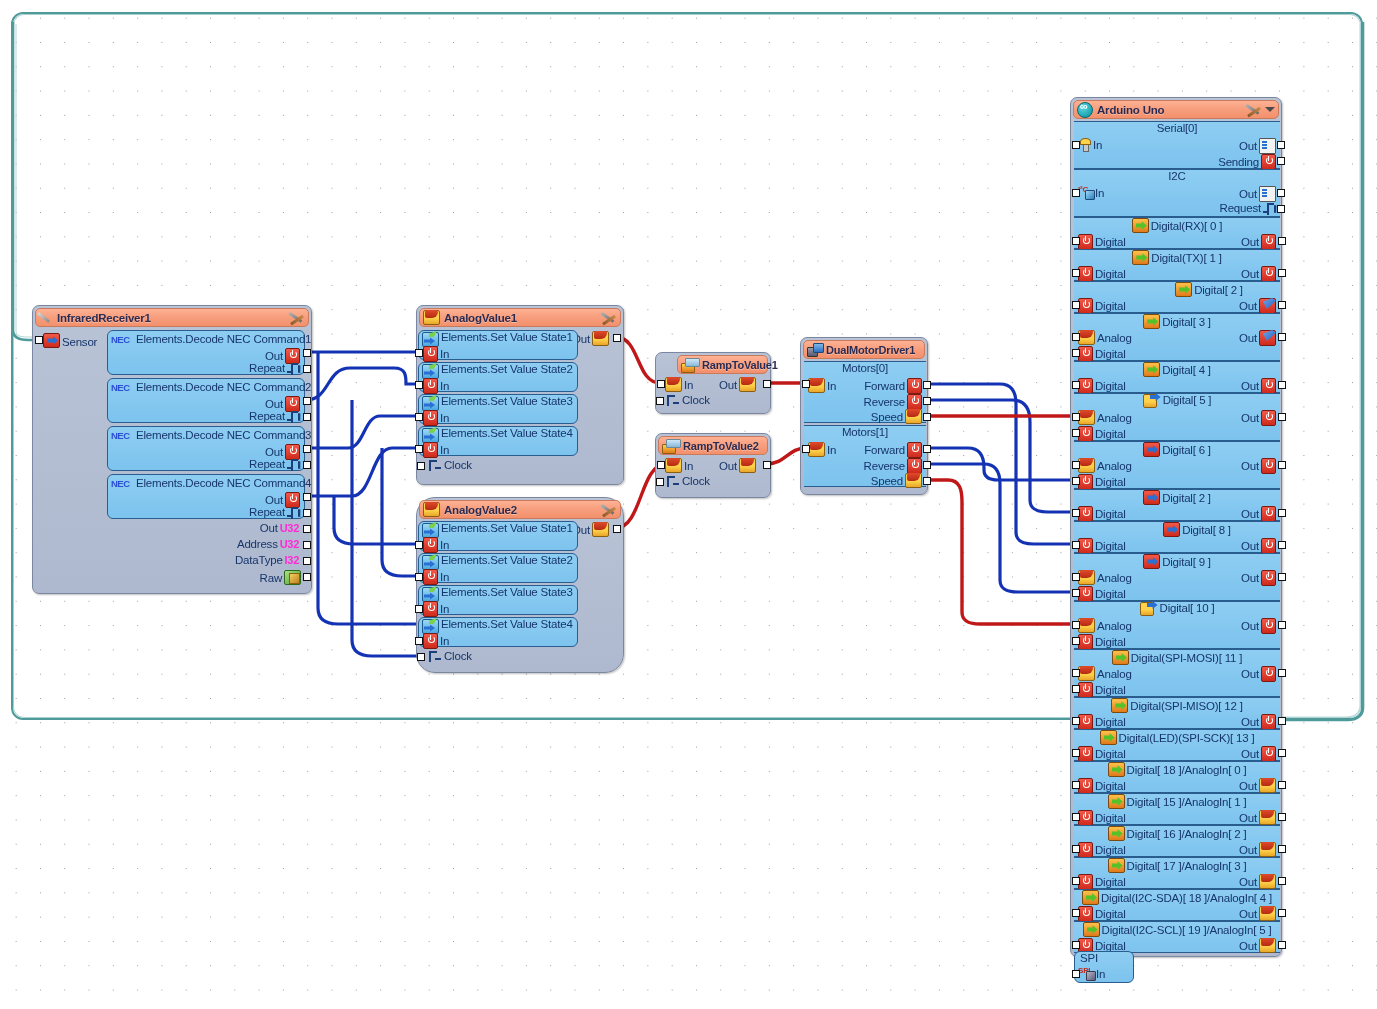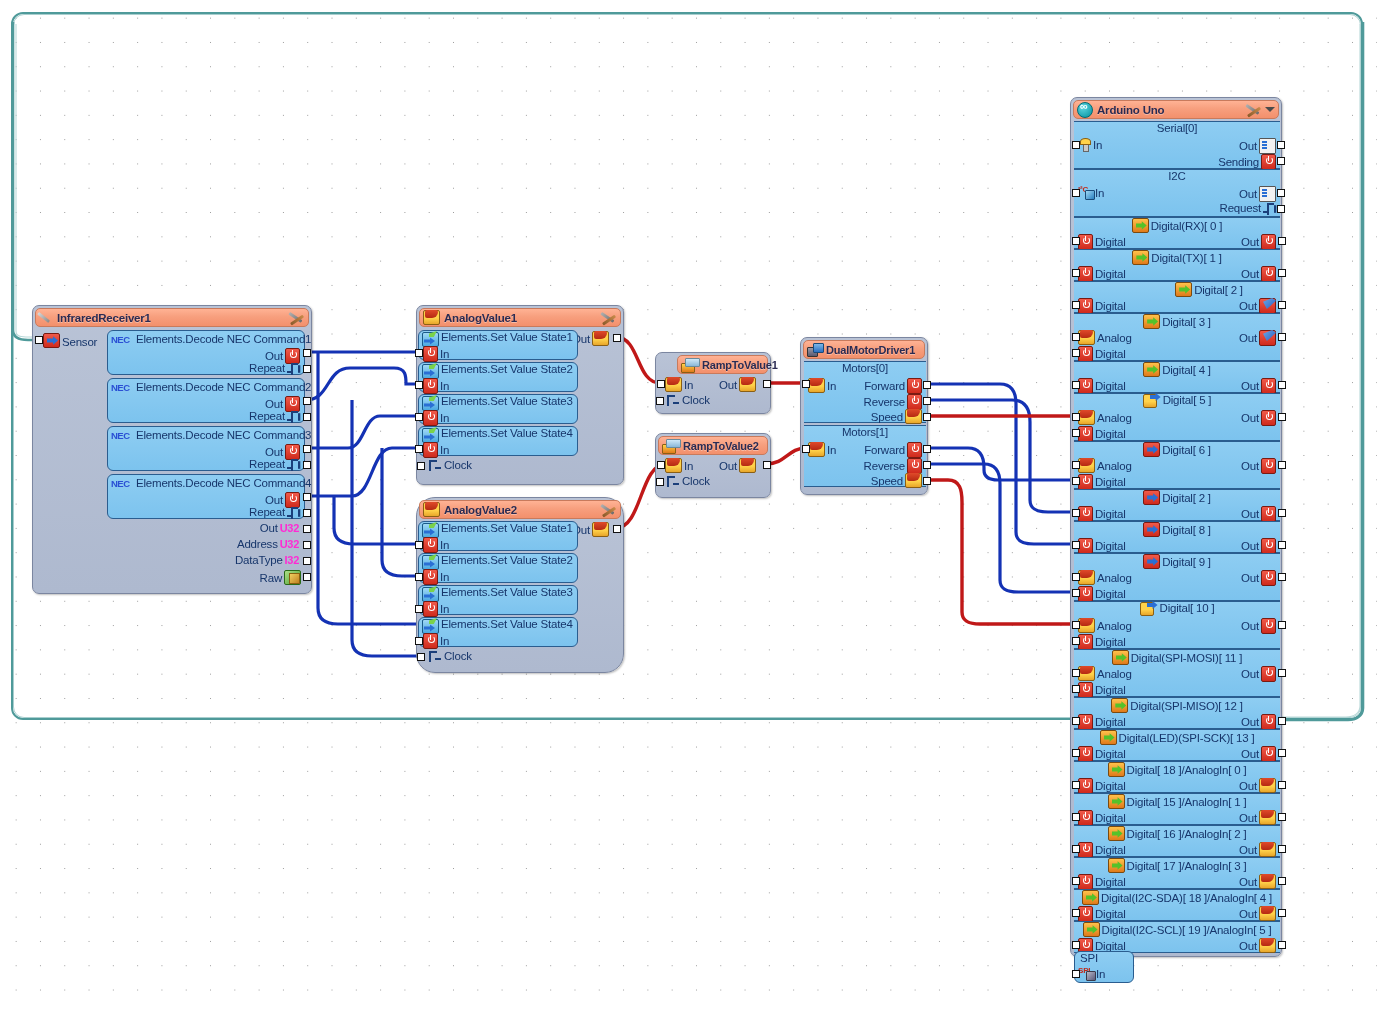--- a/index.html
+++ b/index.html
@@ -724,21 +724,21 @@
           <span>Digital</span>
         </span>
         <div class="pin" style="left: -2px; top: 19px;"></div>
         <span class="port" style="right: 4px; top: 16px;">
           <span>Out</span>
           <span class="ic ic-pwr"></span>
         </span>
         <div class="pin" style="left: 204px; top: 19px;"></div>
       </div>
       <div class="sub square" style="left: 3px; top: 423px; width: 206px; height: 32px;">
-        <span class="ctr" style="top: 0px;"><span class="ic ic-red-arr" style="vertical-align: -3px; margin-right: 2px;"></span><span>Digital[ 8 ]</span></span>
+        <span class="ctr" style="top: 0px; margin-left: 20px;"><span class="ic ic-red-arr" style="vertical-align: -3px; margin-right: 2px;"></span><span>Digital[ 8 ]</span></span>
         <span class="port" style="left: 4px; top: 16px;">
           <span class="ic ic-pwr"></span>
           <span>Digital</span>
         </span>
         <div class="pin" style="left: -2px; top: 19px;"></div>
         <span class="port" style="right: 4px; top: 16px;">
           <span>Out</span>
           <span class="ic ic-pwr"></span>
         </span>
         <div class="pin" style="left: 204px; top: 19px;"></div>

